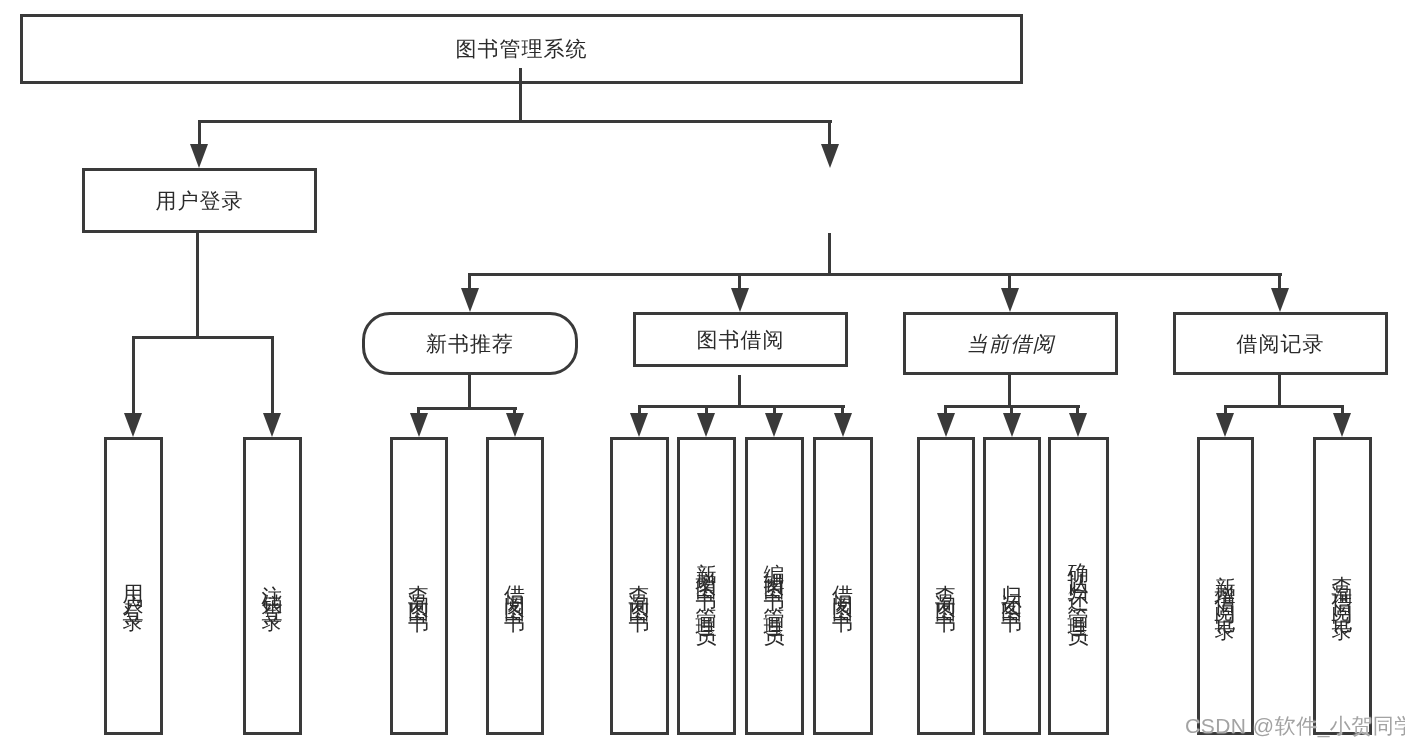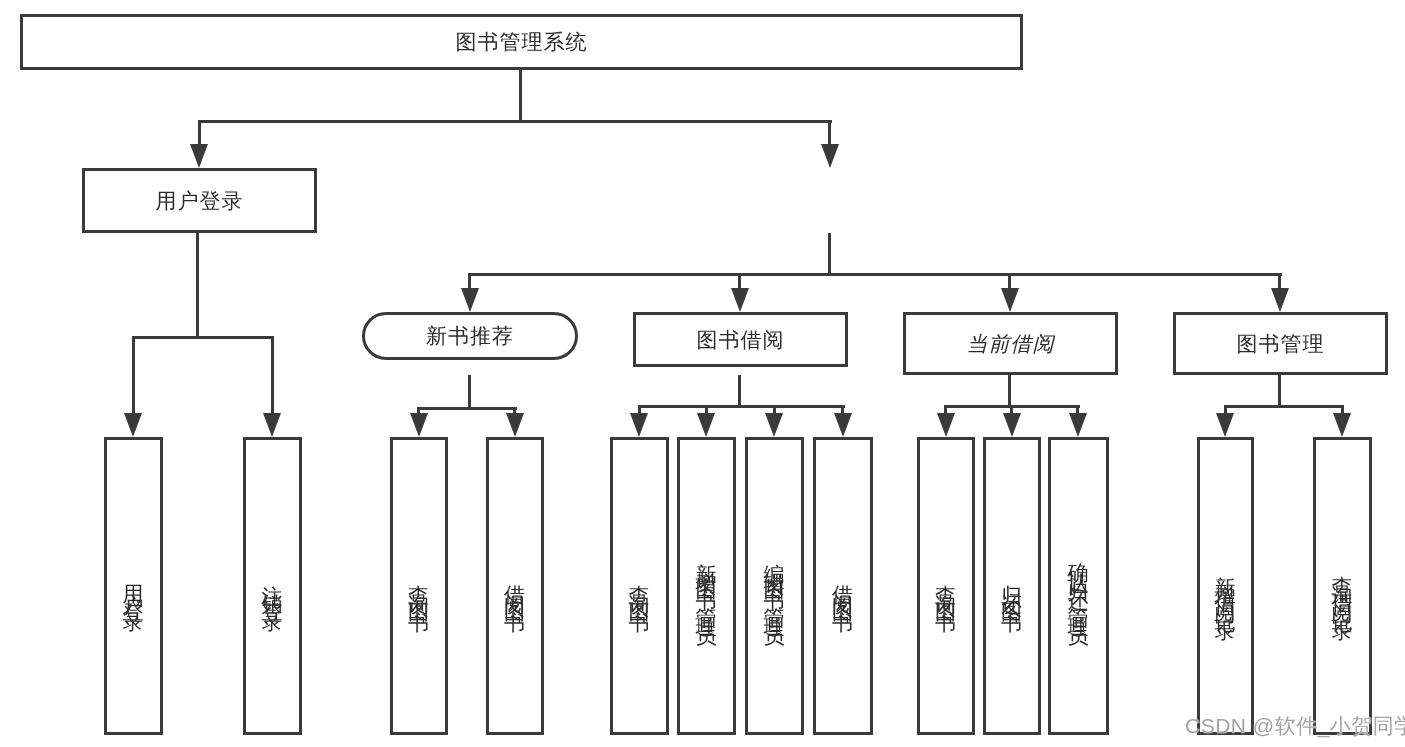--- a/index.html
+++ b/index.html
@@ -48,39 +48,39 @@
     letter-spacing:0.5px;
     white-space:nowrap;
     z-index:5;
   }
 </style>
 </head>
 <body>
 
 <div id="canvas">
 
-  <div class="box" style="left:20px;top:14px;width:1003px;height:56px;">
+  <div class="box" style="left:20px;top:14px;width:1003px;height:70px;">
     <span>图书管理系统</span>
   </div>
 
   <div class="box" style="left:82px;top:168px;width:235px;height:65px;">
     <span>用户登录</span>
   </div>
 
-  <div class="box" style="left:362px;top:312px;width:216px;height:48px;border-radius:28px;">
+  <div class="box" style="left:362px;top:312px;width:216px;height:63px;border-radius:28px;">
     <span>新书推荐</span>
   </div>
   <div class="box" style="left:633px;top:312px;width:215px;height:55px;">
     <span>图书借阅</span>
   </div>
   <div class="box" style="left:903px;top:312px;width:215px;height:63px;font-style:italic;">
     <span>当前借阅</span>
   </div>
   <div class="box" style="left:1173px;top:312px;width:215px;height:63px;">
-    <span>图书管理</span>
+    <span>借阅记录</span>
   </div>
 
   <div class="box leaf" style="left:104px;width:59px;">
     <span class="vtext">用户登录</span>
   </div>
   <div class="box leaf" style="left:243px;width:59px;">
     <span class="vtext">注销登录</span>
   </div>
 
   <div class="box leaf" style="left:390px;width:58px;">

